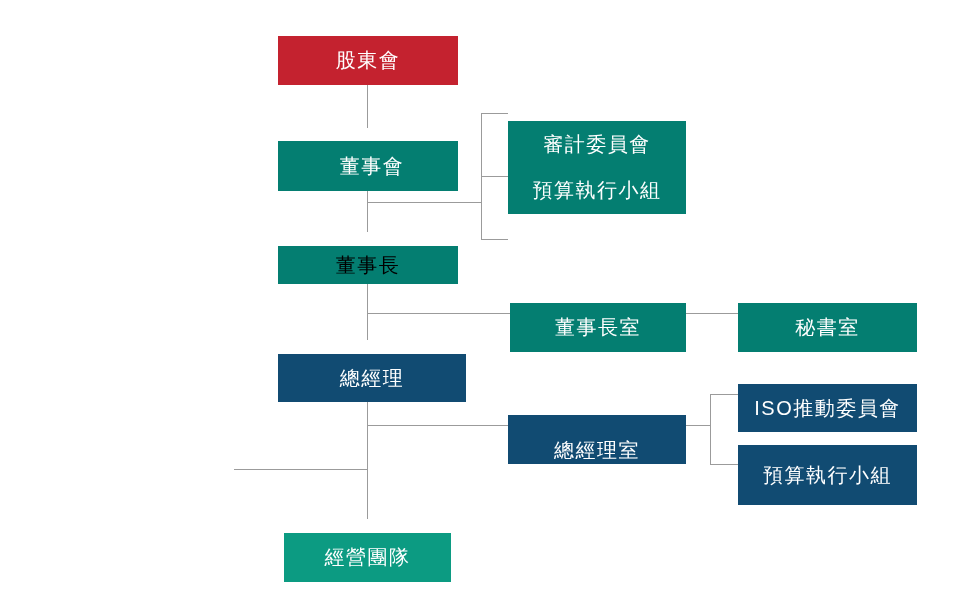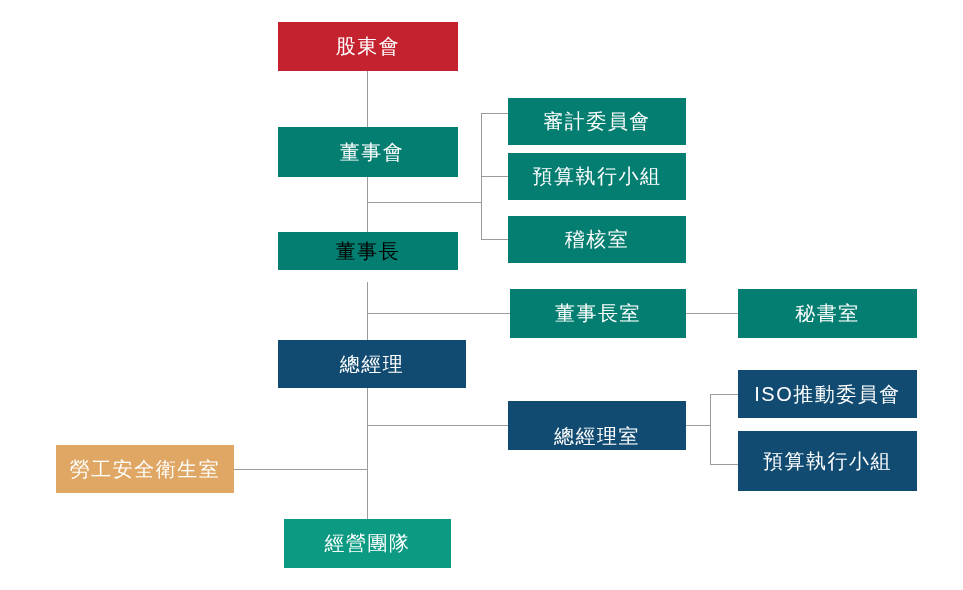--- a/index.html
+++ b/index.html
@@ -18,20 +18,21 @@
   .node {
     position: absolute;
     display: flex;
     align-items: center;
     justify-content: center;
     color: #ffffff;
     font-size: 20px;
     letter-spacing: 1.5px;
     white-space: nowrap;
     box-sizing: border-box;
+    margin-top: 14px;
   }
   .line {
     position: absolute;
     background: var(--line, #9b9b9b);
   }
   .line.v { width: 1px; }
   .line.h { height: 1px; }
 </style>
 </head>
 <body>
@@ -61,31 +62,28 @@
   <div class="line h" style="left:234px; top:469px; width:134px;"></div>
 
   <div class="node" style="left: 278px; top: 22px; width: 180px; height: 49px; background: rgb(196, 34, 47); color: rgb(255, 255, 255);">
     <span>股東會</span>
   </div>
 
   <div class="node" style="left: 278px; top: 127px; width: 180px; height: 50px; background: rgb(4, 126, 113); color: rgb(255, 255, 255); padding-left: 8px;">
     <span>董事會</span>
   </div>
 
-  <div class="node" style="left: 508px; top: 98px; width: 178px; height: 47px; background: rgb(4, 126, 113); color: rgb(255, 255, 255);">
+  <div class="node" style="left: 508px; top: 107px; width: 178px; height: 47px; background: rgb(4, 126, 113); color: rgb(255, 255, 255);">
     <span>審計委員會</span>
   </div>
 
   <div class="node" style="left: 508px; top: 153px; width: 178px; height: 47px; background: rgb(4, 126, 113); color: rgb(255, 255, 255);">
     <span>預算執行小組</span>
   </div>
 
-  <div class="node" style="left: 508px; top: 216px; width: 178px; height: 47px; background: rgb(4, 126, 113); color: rgb(255, 255, 255);">
-    <span>稽核室</span>
-  </div>
 
   <div class="node" style="left: 278px; top: 232px; width: 180px; height: 38px; background: rgb(4, 126, 113); color: #000000;">
     <span>董事長</span>
   </div>
 
   <div class="node" style="left: 510px; top: 289px; width: 176px; height: 49px; background: rgb(4, 126, 113); color: rgb(255, 255, 255);">
     <span>董事長室</span>
   </div>
 
   <div class="node" style="left: 738px; top: 289px; width: 179px; height: 49px; background: rgb(4, 126, 113); color: rgb(255, 255, 255);">
@@ -101,21 +99,18 @@
   </div>
 
   <div class="node" style="left: 738px; top: 370px; width: 179px; height: 48px; background: rgb(17, 75, 114); color: rgb(255, 255, 255);">
     <span>ISO推動委員會</span>
   </div>
 
   <div class="node" style="left: 738px; top: 431px; width: 179px; height: 60px; background: rgb(17, 75, 114); color: rgb(255, 255, 255);">
     <span>預算執行小組</span>
   </div>
 
-  <div class="node" style="left: 56px; top: 445px; width: 178px; height: 48px; background: rgb(223, 167, 99); color: rgb(255, 255, 255);">
-    <span>勞工安全衛生室</span>
-  </div>
 
   <div class="node" style="left: 284px; top: 519px; width: 167px; height: 49px; background: rgb(12, 155, 130); color: rgb(255, 255, 255);">
     <span>經營團隊</span>
   </div>
 
 </div>
 
 </body></html>

